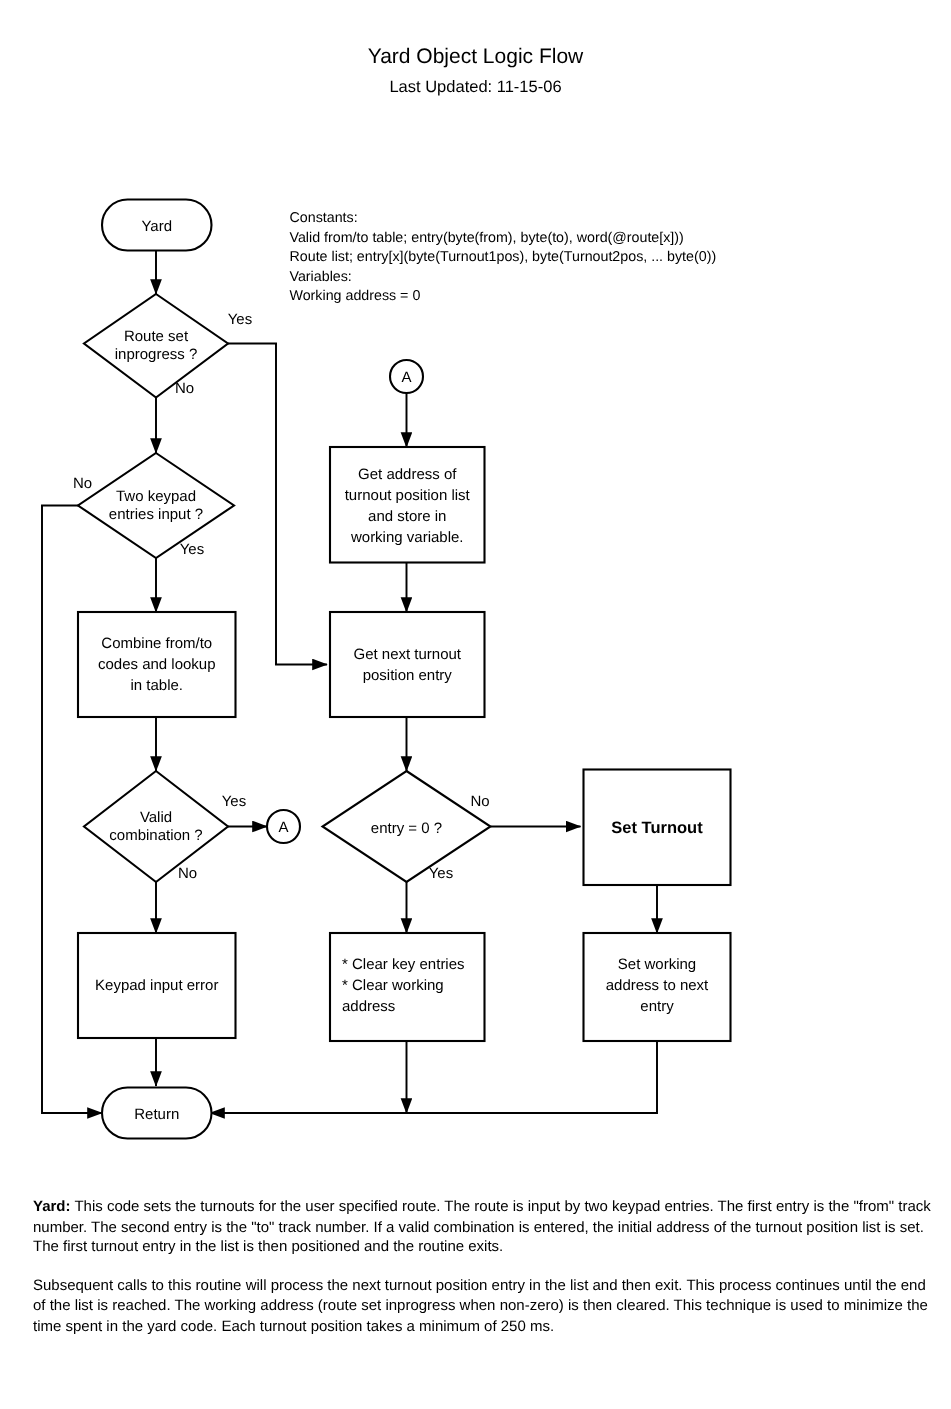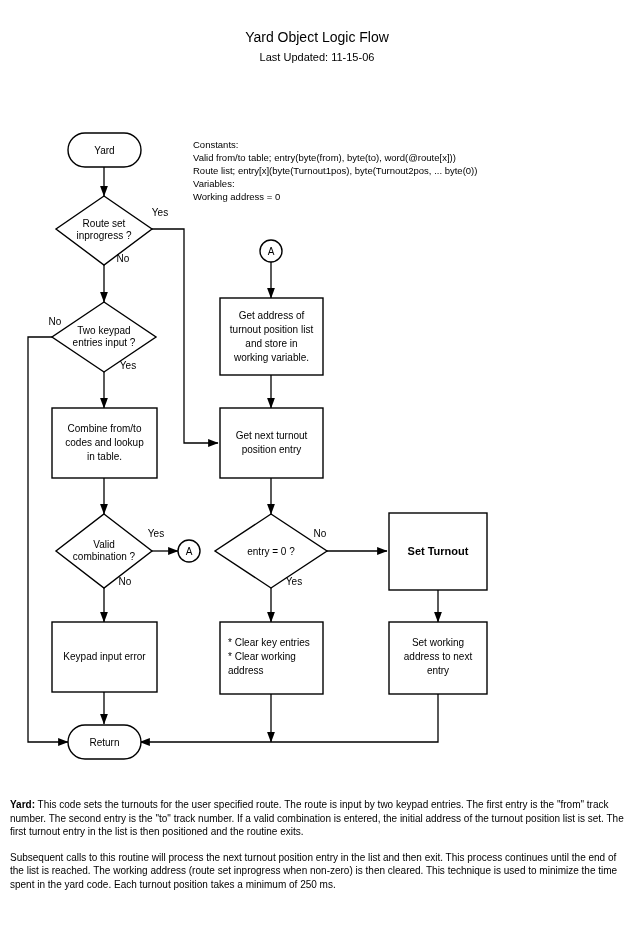--- a/index.html
+++ b/index.html
@@ -62,21 +62,21 @@
   }
   #footnotes {
     position: absolute;
     left: 6px;
     top: 798px;
     width: 622px;
     font-size: 10px;
     line-height: 1.35;
     font-family: "Liberation Sans", sans-serif;
   }
-  #footnotes p { margin: 0 0 12px 4px; }
+  #footnotes p { margin: 0 0 12px 16px; }
   #footnotes .lead { font-weight: bold; }
 </style>
 </head>
 <body>
 
 <div id="page">
 
   <svg id="flow-svg" viewBox="0 0 634 939">
     <defs>
       <marker id="arrow" markerWidth="9" markerHeight="9" refX="7.6" refY="3" orient="auto" markerUnits="strokeWidth">

